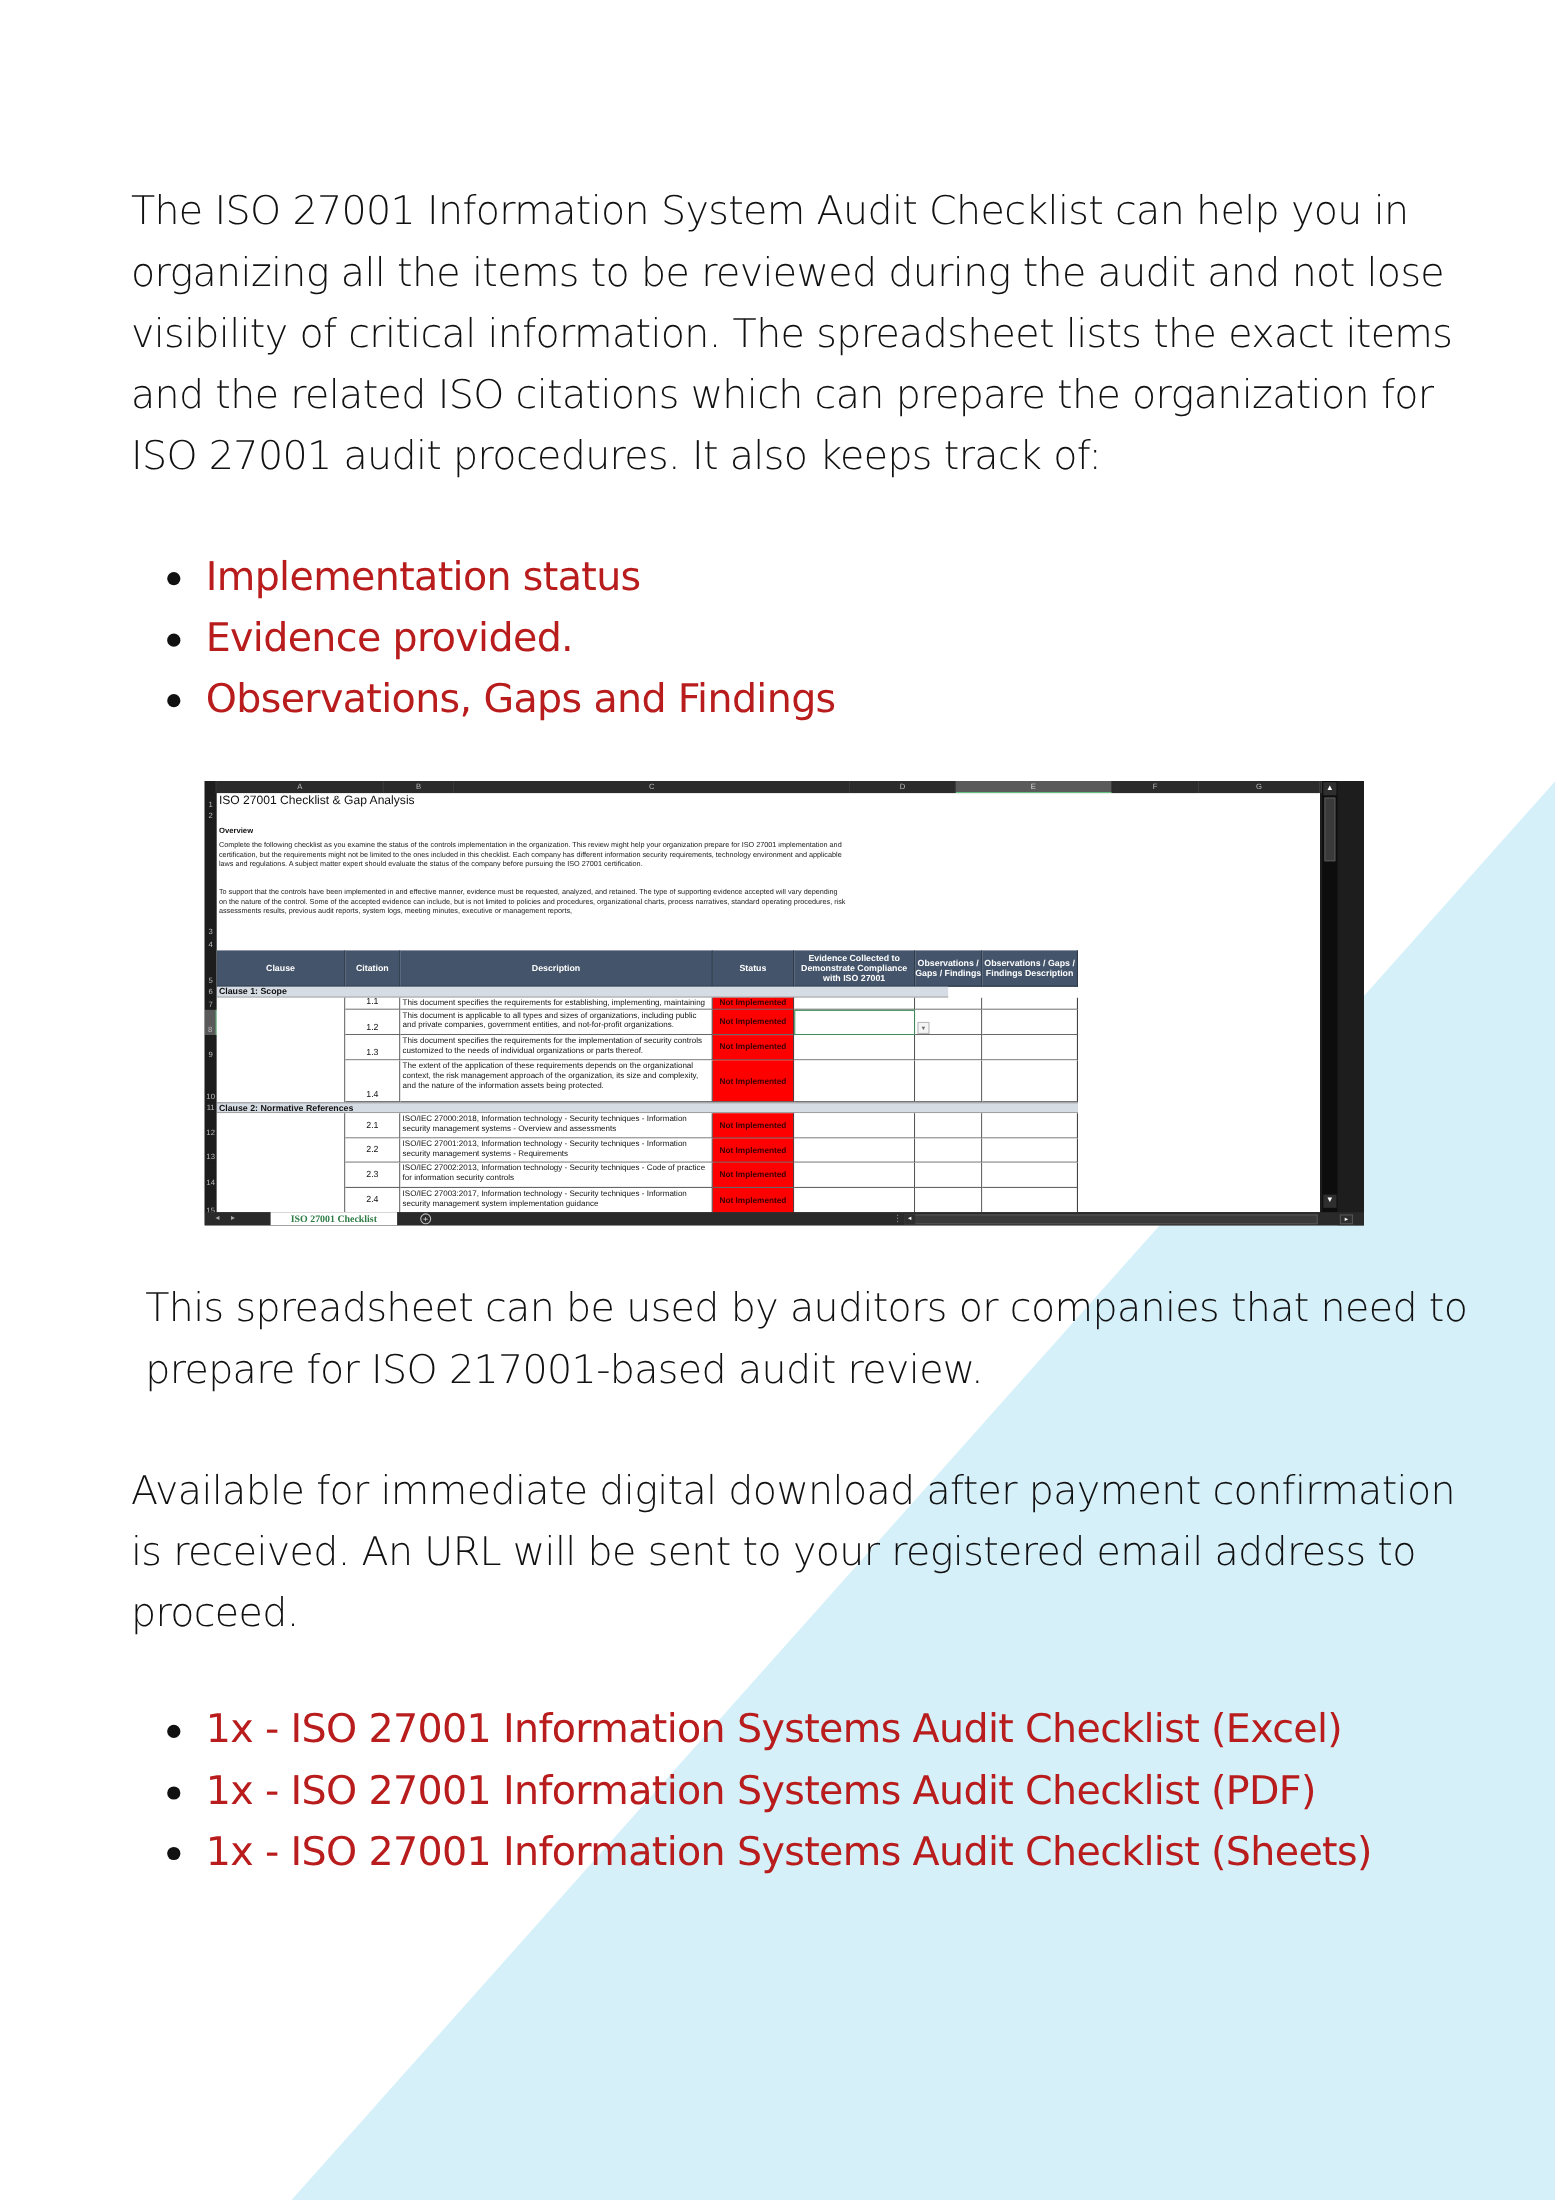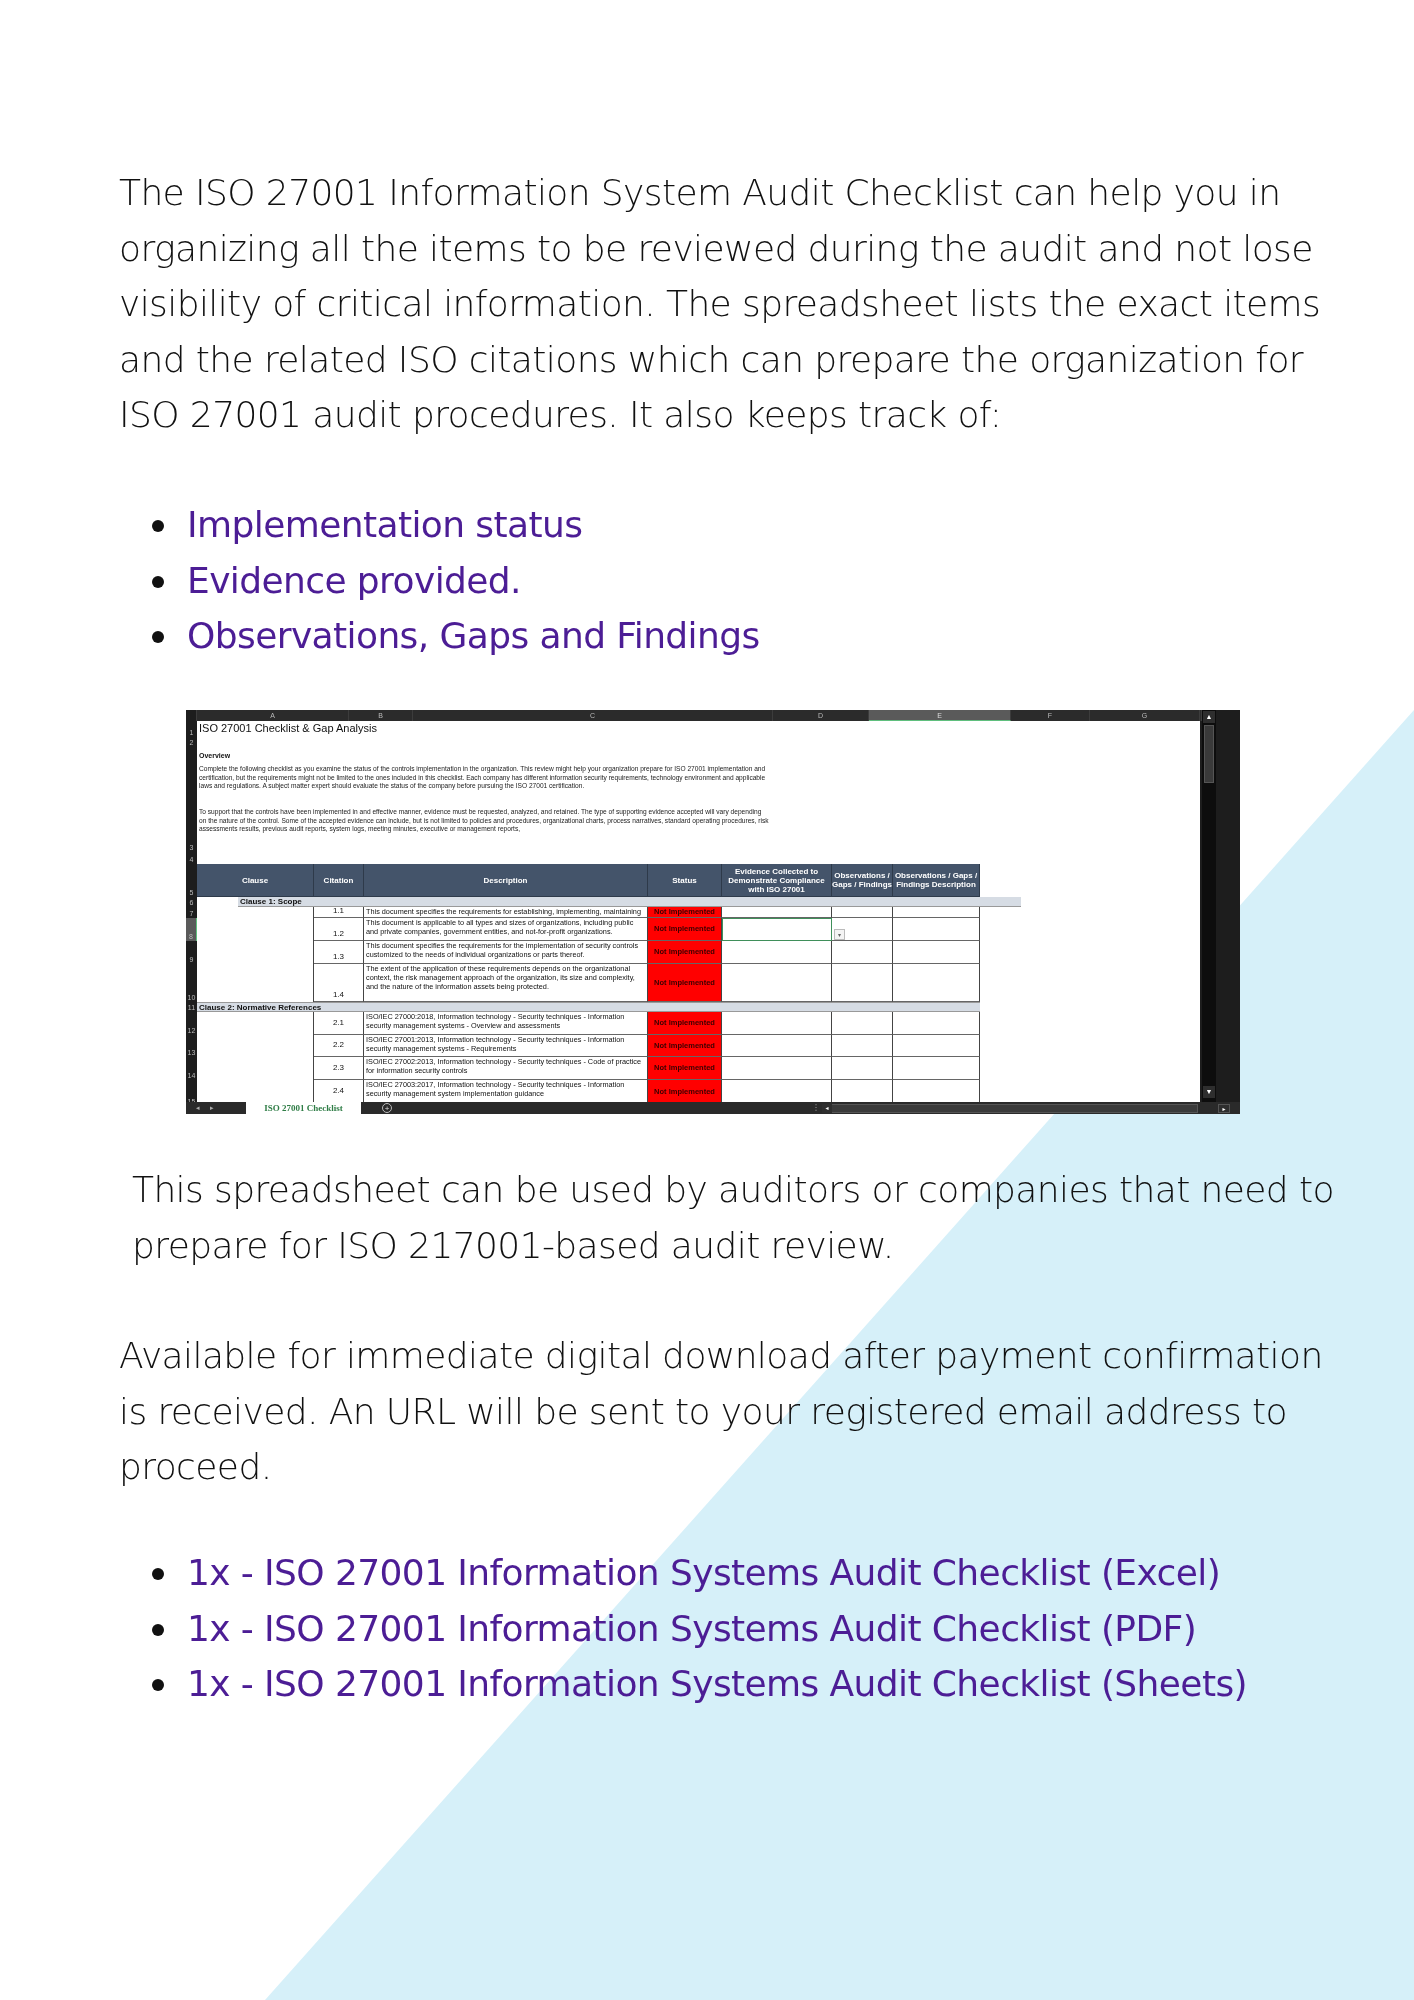--- a/index.html
+++ b/index.html
@@ -20,21 +20,21 @@
     font-family: "DejaVu Sans", sans-serif;
     font-size: 36px; line-height: 55.5px; color: #111;
     letter-spacing: -0.6px; font-weight: 300;
     margin: 0;
   }
   .para.p1 { top: 165px; }
   .para.p2 { top: 1162px; margin-left: 13px; }
   .para.p3 { top: 1328px; }
   .blist {
     position: absolute; left: 119px; margin: 0; padding: 0; list-style: none;
-    font-size: 36px; line-height: 55.5px; color: #4c1d95; letter-spacing: -0.6px;
+    font-size: 36px; line-height: 55.5px; color: #b91c1c; letter-spacing: -0.6px;
   }
   .blist li { position: relative; padding-left: 68px; white-space: nowrap; }
   .blist li .dot {
     position: absolute; left: 33px; top: 23px; width: 12px; height: 12px;
     border-radius: 50%; background: #111;
   }
   .blist.l1 { top: 497px; }
   .blist.l2 { top: 1545px; }
 
   
@@ -166,21 +166,21 @@
       <div class="cell overview-text" style="top:87px;height:44px;">To support that the controls have been implemented in and effective manner, evidence must be requested, analyzed, and retained. The type of supporting evidence accepted will vary depending on the nature of the control. Some of the accepted evidence can include, but is not limited to policies and procedures, organizational charts, process narratives, standard operating procedures, risk assessments results, previous audit reports, system logs, meeting minutes, executive or management reports,</div>
 
       <div class="cell th" style="left:0;top:143px;width:117px;height:33px;">Clause</div>
       <div class="cell th" style="left:117px;top:143px;width:50px;height:33px;">Citation</div>
       <div class="cell th" style="left:167px;top:143px;width:284px;height:33px;">Description</div>
       <div class="cell th" style="left:451px;top:143px;width:74px;height:33px;">Status</div>
       <div class="cell th" style="left:525px;top:143px;width:110px;height:33px;">Evidence Collected to Demonstrate Compliance with ISO 27001</div>
       <div class="cell th" style="left:635px;top:143px;width:61px;height:33px;">Observations / Gaps / Findings</div>
       <div class="cell th" style="left:696px;top:143px;width:87px;height:33px;">Observations / Gaps / Findings Description</div>
 
-      <div class="cell section" style="left:0;top:176px;width:783px;height:10px;margin-left:41px;">Clause 1: Scope</div>
+      <div class="cell section" style="left:0;top:176px;width:665px;height:10px;">Clause 1: Scope</div>
       <div class="cell td" style="left:0;top:186px;width:117px;height:95px;border-right:1px solid #444;border-bottom:none;"></div>
 
       <div class="cell td cit" style="left:117px;top:186px;width:50px;height:11px;">1.1</div>
       <div class="cell td desc" style="left:167px;top:186px;width:284px;height:11px;">This document specifies the requirements for establishing, implementing, maintaining and</div>
       <div class="cell td status" style="left:451px;top:186px;width:74px;height:11px;">Not Implemented</div>
       <div class="cell td" style="left:525px;top:186px;width:110px;height:11px;"></div>
       <div class="cell td" style="left:635px;top:186px;width:61px;height:11px;"></div>
       <div class="cell td" style="left:696px;top:186px;width:87px;height:11px;"></div>
 
       <div class="cell td cit" style="left:117px;top:197px;width:50px;height:23px;">1.2</div>

